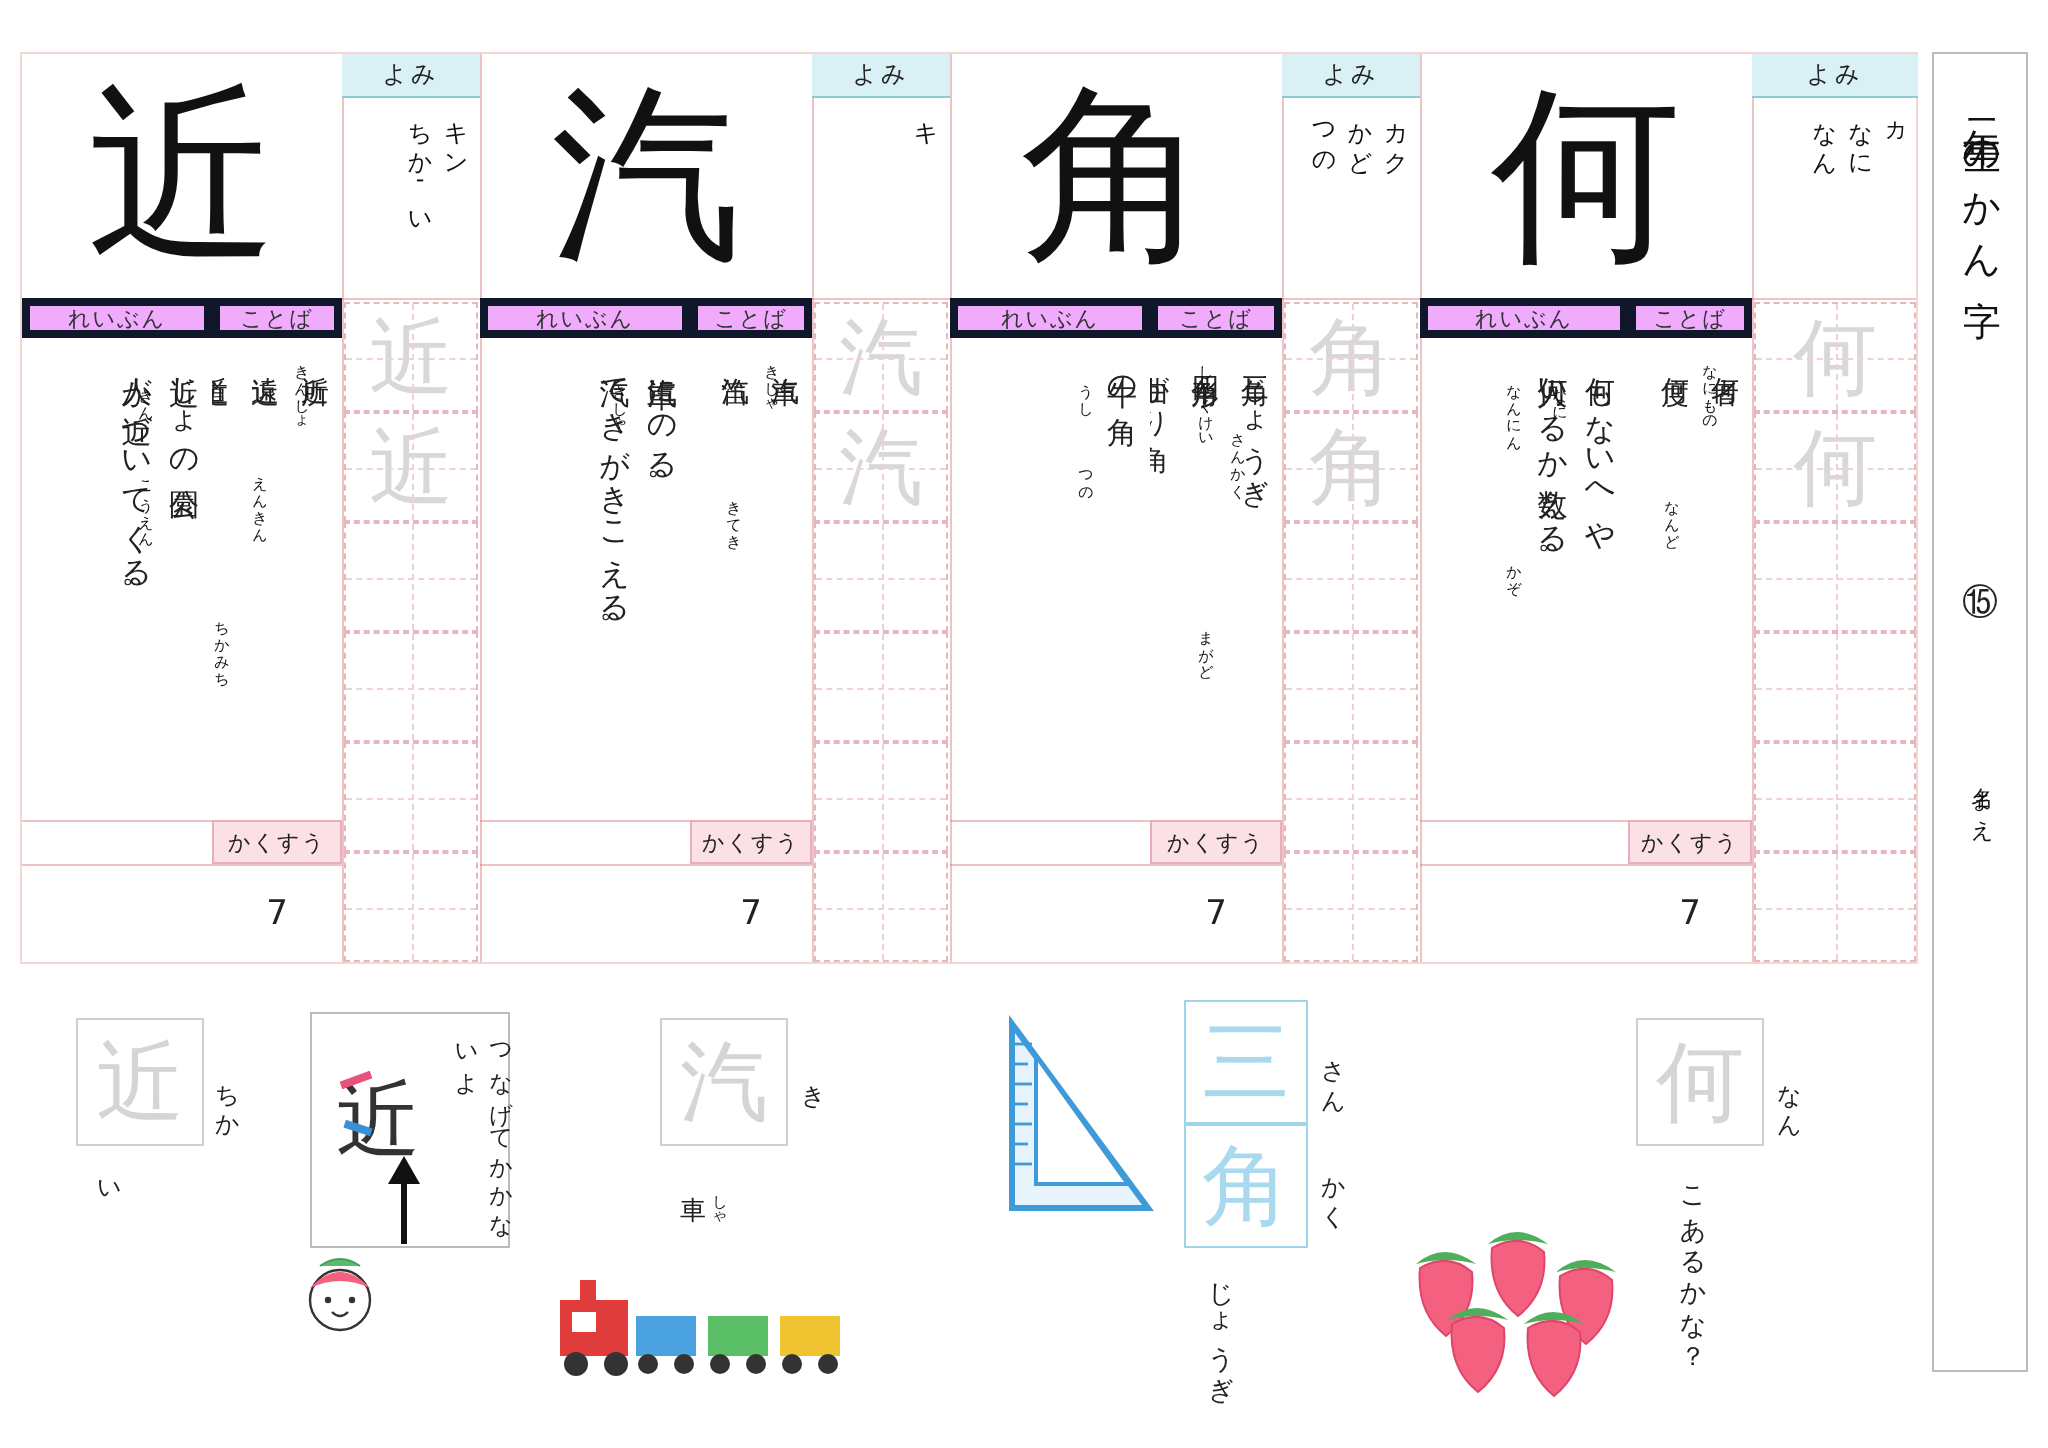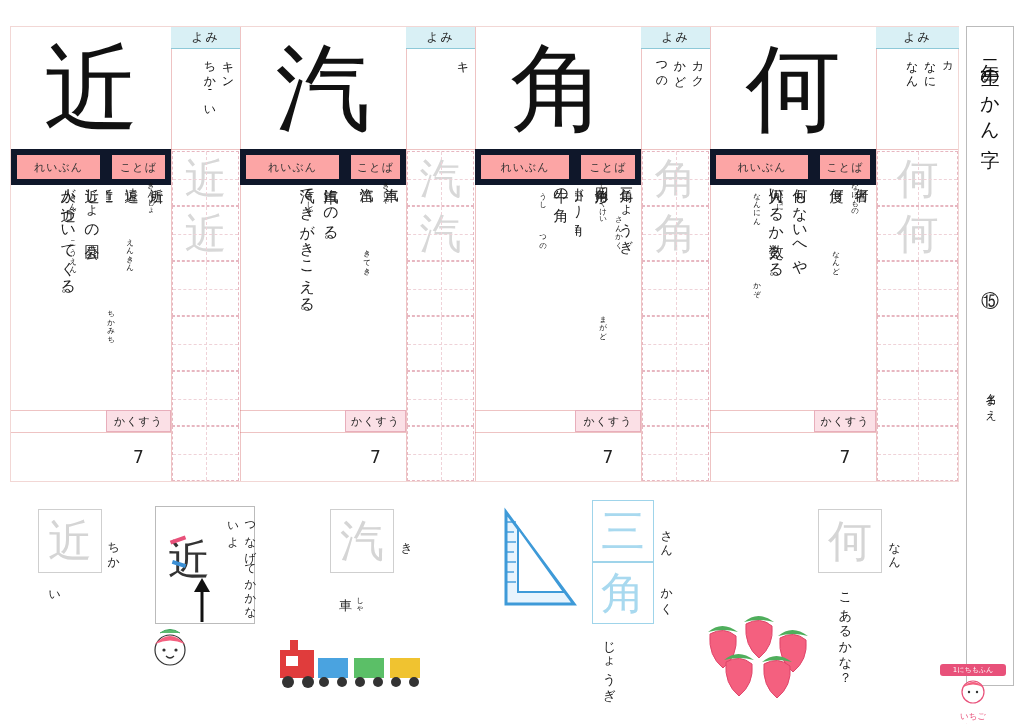--- a/index.html
+++ b/index.html
@@ -59,23 +59,23 @@
     line-height:1.25;
     letter-spacing:1px;
     margin-left:3px;
     color:#111;
   }
   .yomi-item.small{font-size:11px;}
 
   
   .lbl{
     position:absolute;
-    height:36px;
-    background:#fca5a5;
-    border:6px solid #0f172a;
+    height:20px;
+    background:#f0abfc;
+    border:4px solid #0f172a;
     font-size:11px;
     display:flex;align-items:center;justify-content:center;
     letter-spacing:1px;
     box-sizing:border-box;
     color:#333;
   }
   .vtext{
     writing-mode:vertical-rl;
     text-orientation:upright;
     font-family:"DejaVu Sans", sans-serif;
@@ -523,25 +523,14 @@
         <path d="M88 32 q14 -12 30 0 q-15 -4 -30 0 Z"></path>
         <path d="M34 56 q14 -12 30 0 q-15 -4 -30 0 Z"></path>
         <path d="M72 58 q14 -12 30 0 q-15 -4 -30 0 Z"></path>
       </g>
     </svg>
 
     <div class="ghost-box" style="left:818px;top:17px;width:64px;height:64px;">何</div>
     <span class="side-kana" style="left:886px;top:42px;">なん</span>
     <span class="cap" style="left:836px;top:92px;">こあるかな？</span>
 
-    <div class="logo">
-      <div class="band">1にちもふん</div>
-      <svg width="60" height="30">
-        <ellipse cx="30" cy="16" rx="11" ry="11" fill="#fff" stroke="#e8517a" stroke-width="1.2"></ellipse>
-        <path d="M20 11 Q30 1 40 11 Q30 6 20 11 Z" fill="#f4607f"></path>
-        <circle cx="26" cy="16" r="1.2" fill="#333"></circle>
-          <circle cx="34" cy="16" r="1.2" fill="#333"></circle>
-      </svg>
-      <div class="lname">いちご</div>
-      <div class="lname">ドリル</div>
-    </div>
   </div>
 </div>
 
 </body></html>

